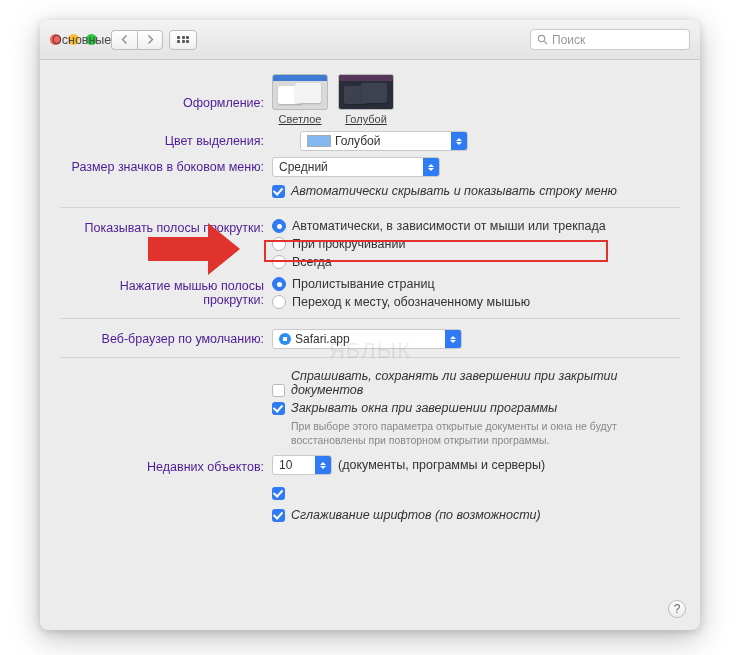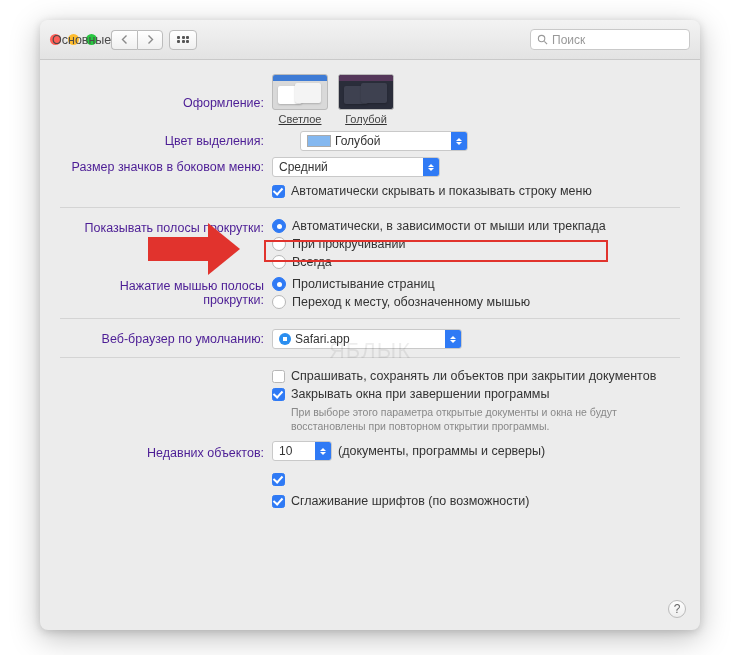--- a/index.html
+++ b/index.html
@@ -44,21 +44,21 @@
 .select .arr::before,.select .arr::after { content:""; width:0; height:0; border-left:3px solid transparent; border-right:3px solid transparent; }
 .select .arr::before { border-bottom:3.5px solid #fff; margin-bottom:1px;}
 .select .arr::after { border-top:3.5px solid #fff; }
 .clrchip { width:24px; height:12px; background:#84b8f0; border:1px solid #aaa; }
 .safari { width:12px; height:12px; border-radius:50%; background: radial-gradient(circle at 50% 50%, #fff 0 25%, #2a8ef0 26% 100%); position:relative; }
 .hr { border:none; border-top:1px solid #d4d4d4; margin: 8px 0 10px; }
 .radio { display:flex; align-items:center; gap:6px; padding:1px 0;}
 .rdot { width:14px; height:14px; border-radius:50%; border:1px solid #b7b7b7; background:#fff; flex-shrink:0;}
 .rdot.on { background:#2f7af5; border-color:#2f7af5; position:relative; }
 .rdot.on::after { content:""; position:absolute; inset:3.5px; border-radius:50%; background:#fff; }
-.check { display:flex; align-items:flex-end; gap:6px; padding:1px 0;}
+.check { display:flex; align-items:flex-end; gap:6px; padding:1px 0;font-style:italic;}
 .cbox { width:13px; height:13px; border:1px solid #b7b7b7; border-radius:2.5px; background:#fff; flex-shrink:0; margin-top:1px; position:relative;}
 .cbox.on { background:#2f7af5; border-color:#2f7af5; }
 .cbox.on::after { content:""; position:absolute; left:2px; top:0px; width:4px; height:7px; border:solid #fff; border-width:0 2px 2px 0; transform:rotate(42deg); }
 .subtext { font-size:10.5px; color:#888; margin-left:19px; margin-top:2px; line-height:1.3;}
 .watermark { position:absolute; left:50%; top:318px; transform:translateX(-50%); font-size:22px; color:rgba(0,0,0,0.07); font-weight:500; letter-spacing:1px; pointer-events:none; }
 .highlight { position:absolute; border:2.5px solid #e1332d; pointer-events:none; }
 .arrow-red { position:absolute; }
 .arrow-red .shaft { width:60px; height:24px; background:#e1332d; }
 .arrow-red .head { width:0; height:0; border-top:26px solid transparent; border-bottom:26px solid transparent; border-left:32px solid #e1332d; }
 .helpbtn { position:absolute; right:14px; bottom:12px; width:18px; height:18px; border-radius:50%; background:linear-gradient(#fff,#eee); border:1px solid #bbb; display:flex; align-items:center; justify-content:center; font-size:12px; color:#666; }
@@ -221,21 +221,21 @@
         </div>
       </div>
 
       <hr class="hr">
 
       <div class="row">
         <div class="lbl"></div>
         <div class="val">
           <div class="check">
             <div class="cbox"></div>
-            <span>Спрашивать, сохранять ли объектов при закрытии документов</span>
+            <span>Спрашивать, сохранять ли завершении при закрытии документов</span>
           </div>
           <div class="check">
             <div class="cbox on"></div>
             <span>Закрывать окна при завершении программы</span>
           </div>
           <div class="subtext">При выборе этого параметра открытые документы и окна не будут восстановлены при повторном открытии программы.</div>
         </div>
       </div>
 
       <div class="row" style="margin-top:8px;align-items:center;">

